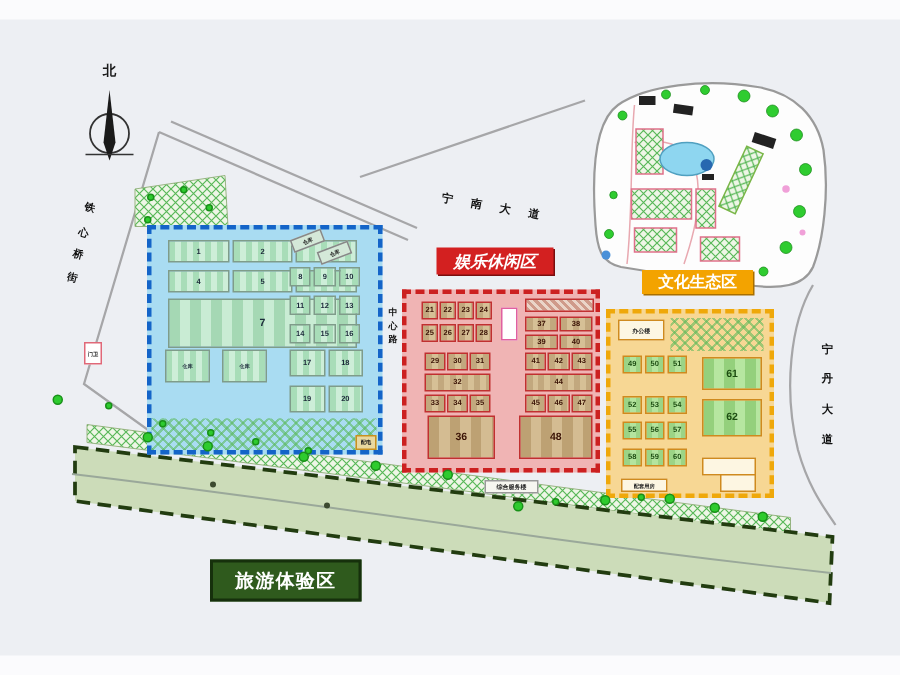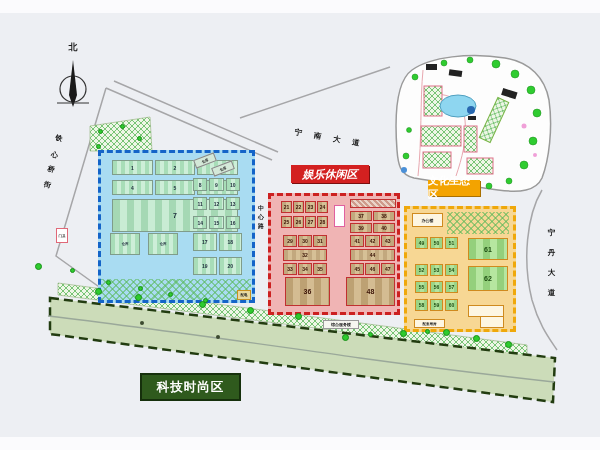--- a/index.html
+++ b/index.html
@@ -15,21 +15,21 @@
   .z-tech{left:98px;top:150px;width:157px;height:153px;background:#a9dcf2;border:3px dashed #1464c8;}
   .z-fun {left:268px;top:193px;width:132px;height:122px;background:#f0b4b4;border:3px dashed #cc2020;}
   .z-cul {left:404px;top:206px;width:112px;height:126px;background:#f7d794;border:3px dashed #efa80a;}
   
   .zlabel{position:absolute;display:flex;align-items:center;justify-content:center;
           color:#fff;font-weight:bold;z-index:30;}
   .l-tech{left:149px;top:126px;width:86px;height:25px;background:#1b8ed6;font-size:12.5px;
           box-shadow:1.5px 1.5px 0 #0a4a86;letter-spacing:1px;}
   .l-fun{left:291px;top:165px;width:78px;height:18px;background:#d32020;font-size:11px;
          box-shadow:1px 1px 0 #7a0e0e;font-style:italic;}
-  .l-cul{left:428px;top:180px;width:52px;height:16px;background:#f3a300;font-size:10.5px;
+  .l-cul{left:428px;top:180px;width:74px;height:16px;background:#f3a300;font-size:10.5px;
          box-shadow:1px 1px 0 #a86f00;}
   .l-tour{left:140px;top:373px;width:97px;height:24px;background:#2f5a1d;font-size:12.5px;
           border:2px solid #16300c;letter-spacing:1px;}
   
   .gridbox{position:absolute;display:flex;flex-direction:column;}
   .grow{display:flex;gap:var(--gx,2px);margin-bottom:var(--gy,4px);}
   .grow:last-child{margin-bottom:0;}
   .gcell{flex:1;height:var(--ch,11px);display:flex;align-items:center;justify-content:center;
          font-weight:bold;font-size:5px;color:#1c2a3a;}
   .z-tech .gcell{background:repeating-linear-gradient(90deg,#a8ddb8 0 4px,#cdeed8 4px 8px);
@@ -290,21 +290,21 @@
       </div>
     <div class="bigb bg-ygreen" style="left:61px;top:29px;width:40px;height:22px">61</div>
     <div class="bigb bg-ygreen" style="left:61px;top:57px;width:40px;height:25px">62</div>
     <div class="chip" style="left:7px;top:110px;width:31px;height:9px;background:#fdf6e2;border:1px solid #cf8a1e;font-size:3.5px">配套用房</div>
     <div class="chip" style="left:61px;top:96px;width:36px;height:12px;background:#fdf6e2;border:1px solid #cf8a1e;font-size:3.5px"></div>
     <div class="chip" style="left:73px;top:107px;width:24px;height:12px;background:#fdf6e2;border:1px solid #cf8a1e"></div>
   </div>
 
   <div class="zlabel l-fun">娱乐休闲区</div>
   <div class="zlabel l-cul">文化生态区</div>
-  <div class="zlabel l-tour">科技时尚区</div>
+  <div class="zlabel l-tour">旅游体验区</div>
 
   <div class="roadname" style="left:294px;top:134px;font-size:7.5px;letter-spacing:12px;transform:rotate(10deg)">宁南大道</div>
   <div class="roadname vert" style="left:48px;top:128px;font-size:7px;letter-spacing:16px;transform:rotate(14deg)">铁心桥街</div>
   <div class="roadname vert" style="left:546px;top:222px;font-size:7.5px;letter-spacing:20px">宁丹大道</div>
   <div class="roadname vert" style="left:256px;top:199px;font-size:6px;letter-spacing:9px">中心路</div>
 
   <div class="chip" style="left:56px;top:228px;width:12px;height:15px;background:#fff;border:1px solid #e06878;font-size:3.5px;z-index:27">门卫</div>
   <div class="chip" style="left:323px;top:320px;width:36px;height:9px;background:#f6f6f0;border:1px solid #999;z-index:27;font-size:4px">综合服务楼</div>
 
   <span class="tree" style="left:95px;top:288px"></span>

